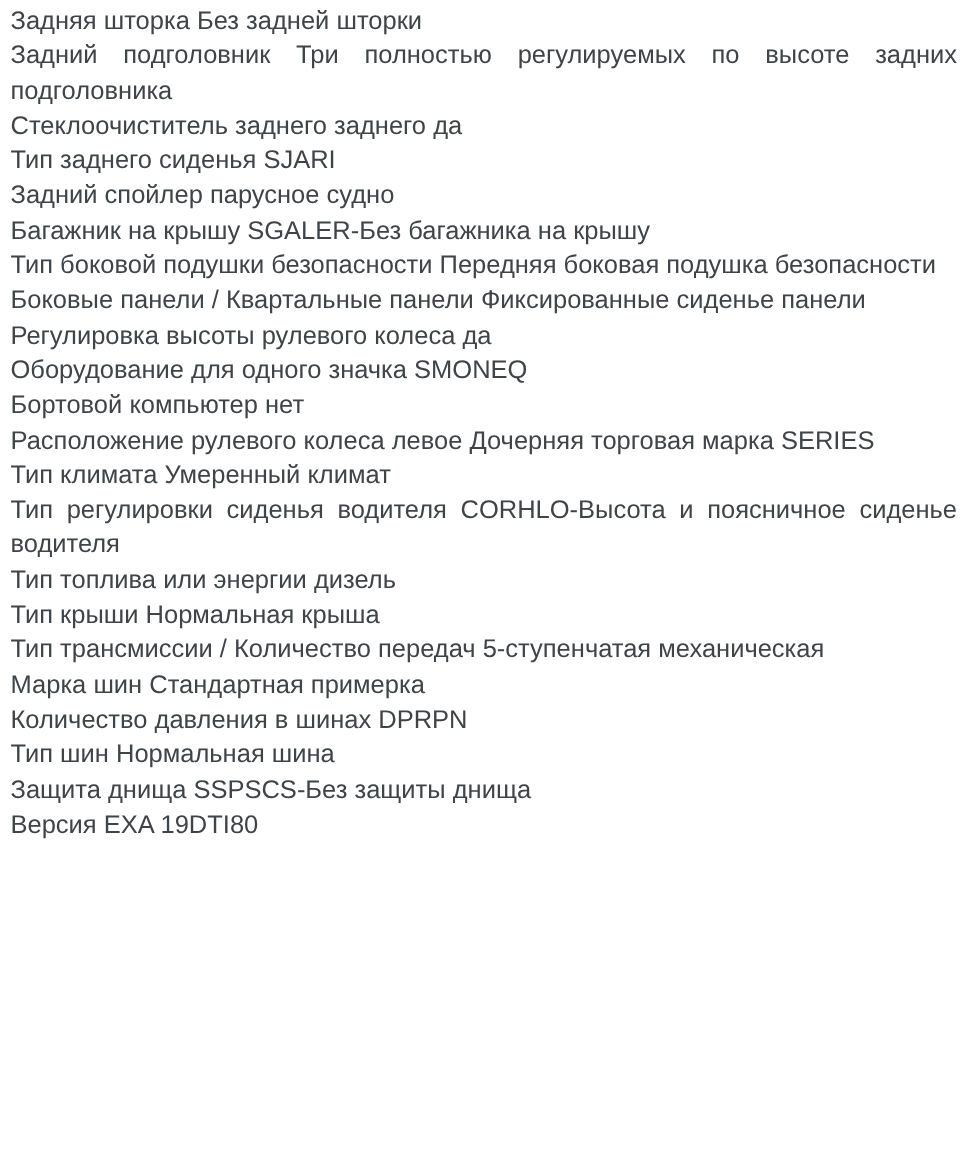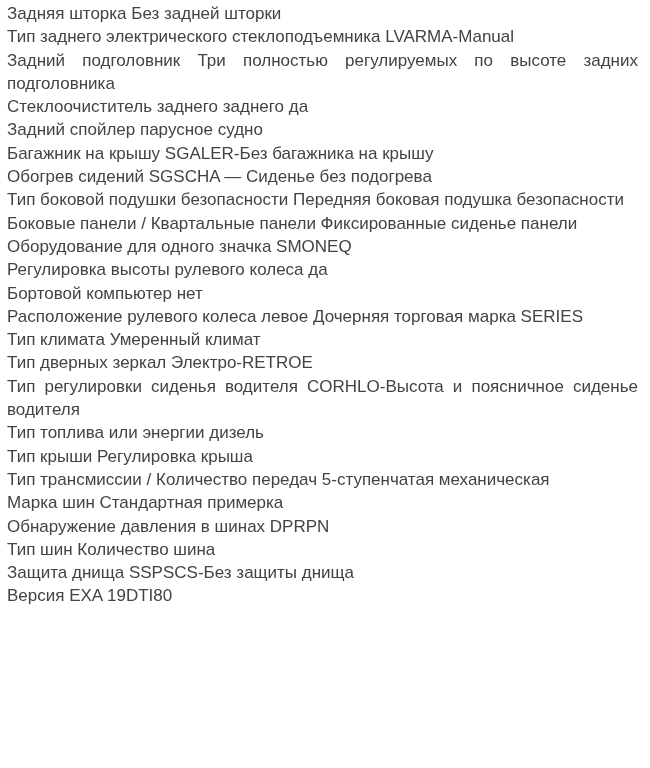--- a/index.html
+++ b/index.html
@@ -27,36 +27,34 @@
     padding: 0;
     text-align: justify;
     text-justify: inter-word;
   }
 </style>
 </head>
 <body>
 
 <div class="specs-list">
   <p class="spec-line">Задняя шторка Без задней шторки</p>
-  <p class="spec-line">Тип заднего электрического стеклоподъемника LVARMA-Manual</p>
   <p class="spec-line">Задний подголовник Три полностью регулируемых по высоте задних подголовника</p>
   <p class="spec-line">Стеклоочиститель заднего заднего да</p>
+  <p class="spec-line">Тип заднего сиденья SJARI</p>
   <p class="spec-line">Задний спойлер парусное судно</p>
   <p class="spec-line">Багажник на крышу SGALER-Без багажника на крышу</p>
-  <p class="spec-line">Обогрев сидений SGSCHA — Сиденье без подогрева</p>
   <p class="spec-line">Тип боковой подушки безопасности Передняя боковая подушка безопасности</p>
   <p class="spec-line">Боковые панели / Квартальные панели Фиксированные сиденье панели</p>
+  <p class="spec-line">Регулировка высоты рулевого колеса да</p>
   <p class="spec-line">Оборудование для одного значка SMONEQ</p>
-  <p class="spec-line">Регулировка высоты рулевого колеса да</p>
   <p class="spec-line">Бортовой компьютер нет</p>
   <p class="spec-line">Расположение рулевого колеса левое Дочерняя торговая марка SERIES</p>
   <p class="spec-line">Тип климата Умеренный климат</p>
-  <p class="spec-line">Тип дверных зеркал Электро-RETROE</p>
   <p class="spec-line">Тип регулировки сиденья водителя CORHLO-Высота и поясничное сиденье водителя</p>
   <p class="spec-line">Тип топлива или энергии дизель</p>
-  <p class="spec-line">Тип крыши Регулировка крыша</p>
+  <p class="spec-line">Тип крыши Нормальная крыша</p>
   <p class="spec-line">Тип трансмиссии / Количество передач 5-ступенчатая механическая</p>
   <p class="spec-line">Марка шин Стандартная примерка</p>
-  <p class="spec-line">Обнаружение давления в шинах DPRPN</p>
-  <p class="spec-line">Тип шин Количество шина</p>
+  <p class="spec-line">Количество давления в шинах DPRPN</p>
+  <p class="spec-line">Тип шин Нормальная шина</p>
   <p class="spec-line">Защита днища SSPSCS-Без защиты днища</p>
   <p class="spec-line">Версия EXA 19DTI80</p>
 </div>
 
 </body></html>

